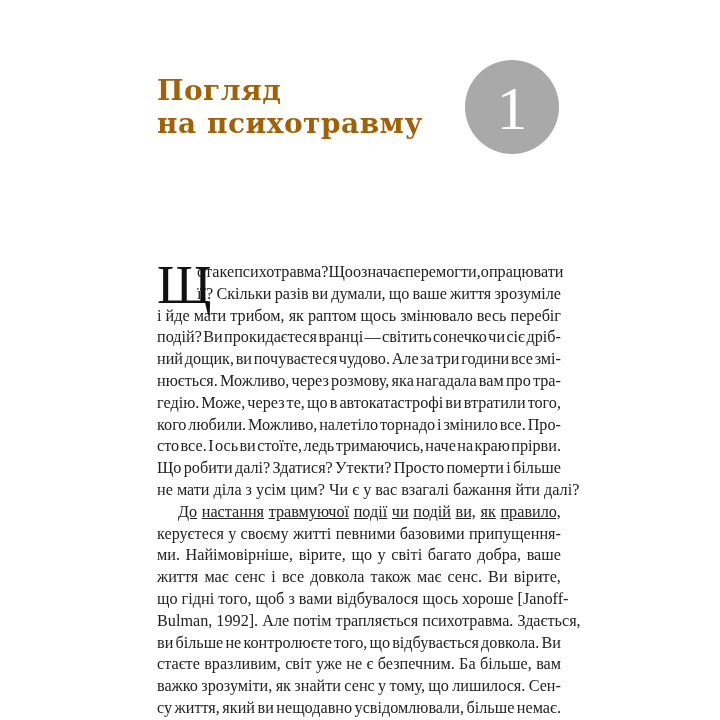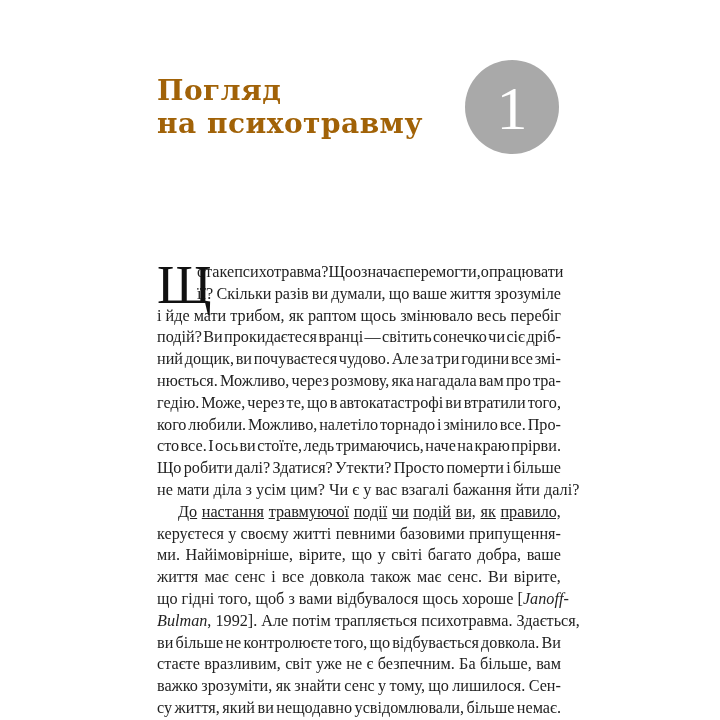--- a/index.html
+++ b/index.html
@@ -28,21 +28,21 @@
   }
   .line { white-space: nowrap; display: flex; justify-content: space-between; }
   .line.last { justify-content: flex-start; }
   .line.indent { padding-left: 21px; text-decoration: underline; }
   .line.dropped { padding-left: 40px; }
   .dropcap {
     position: absolute; left: 0; top: 1px;
     font-family: "Liberation Serif", serif; font-size: 54px; line-height: 44px;
     color: #111;
   }
-  .it { font-style: italic; }
+  .it { }
 </style>
 </head>
 <body>
 
 <div class="page">
 
   <div class="title">
     <div>Погляд</div>
     <div>на психотравму</div>
   </div>

